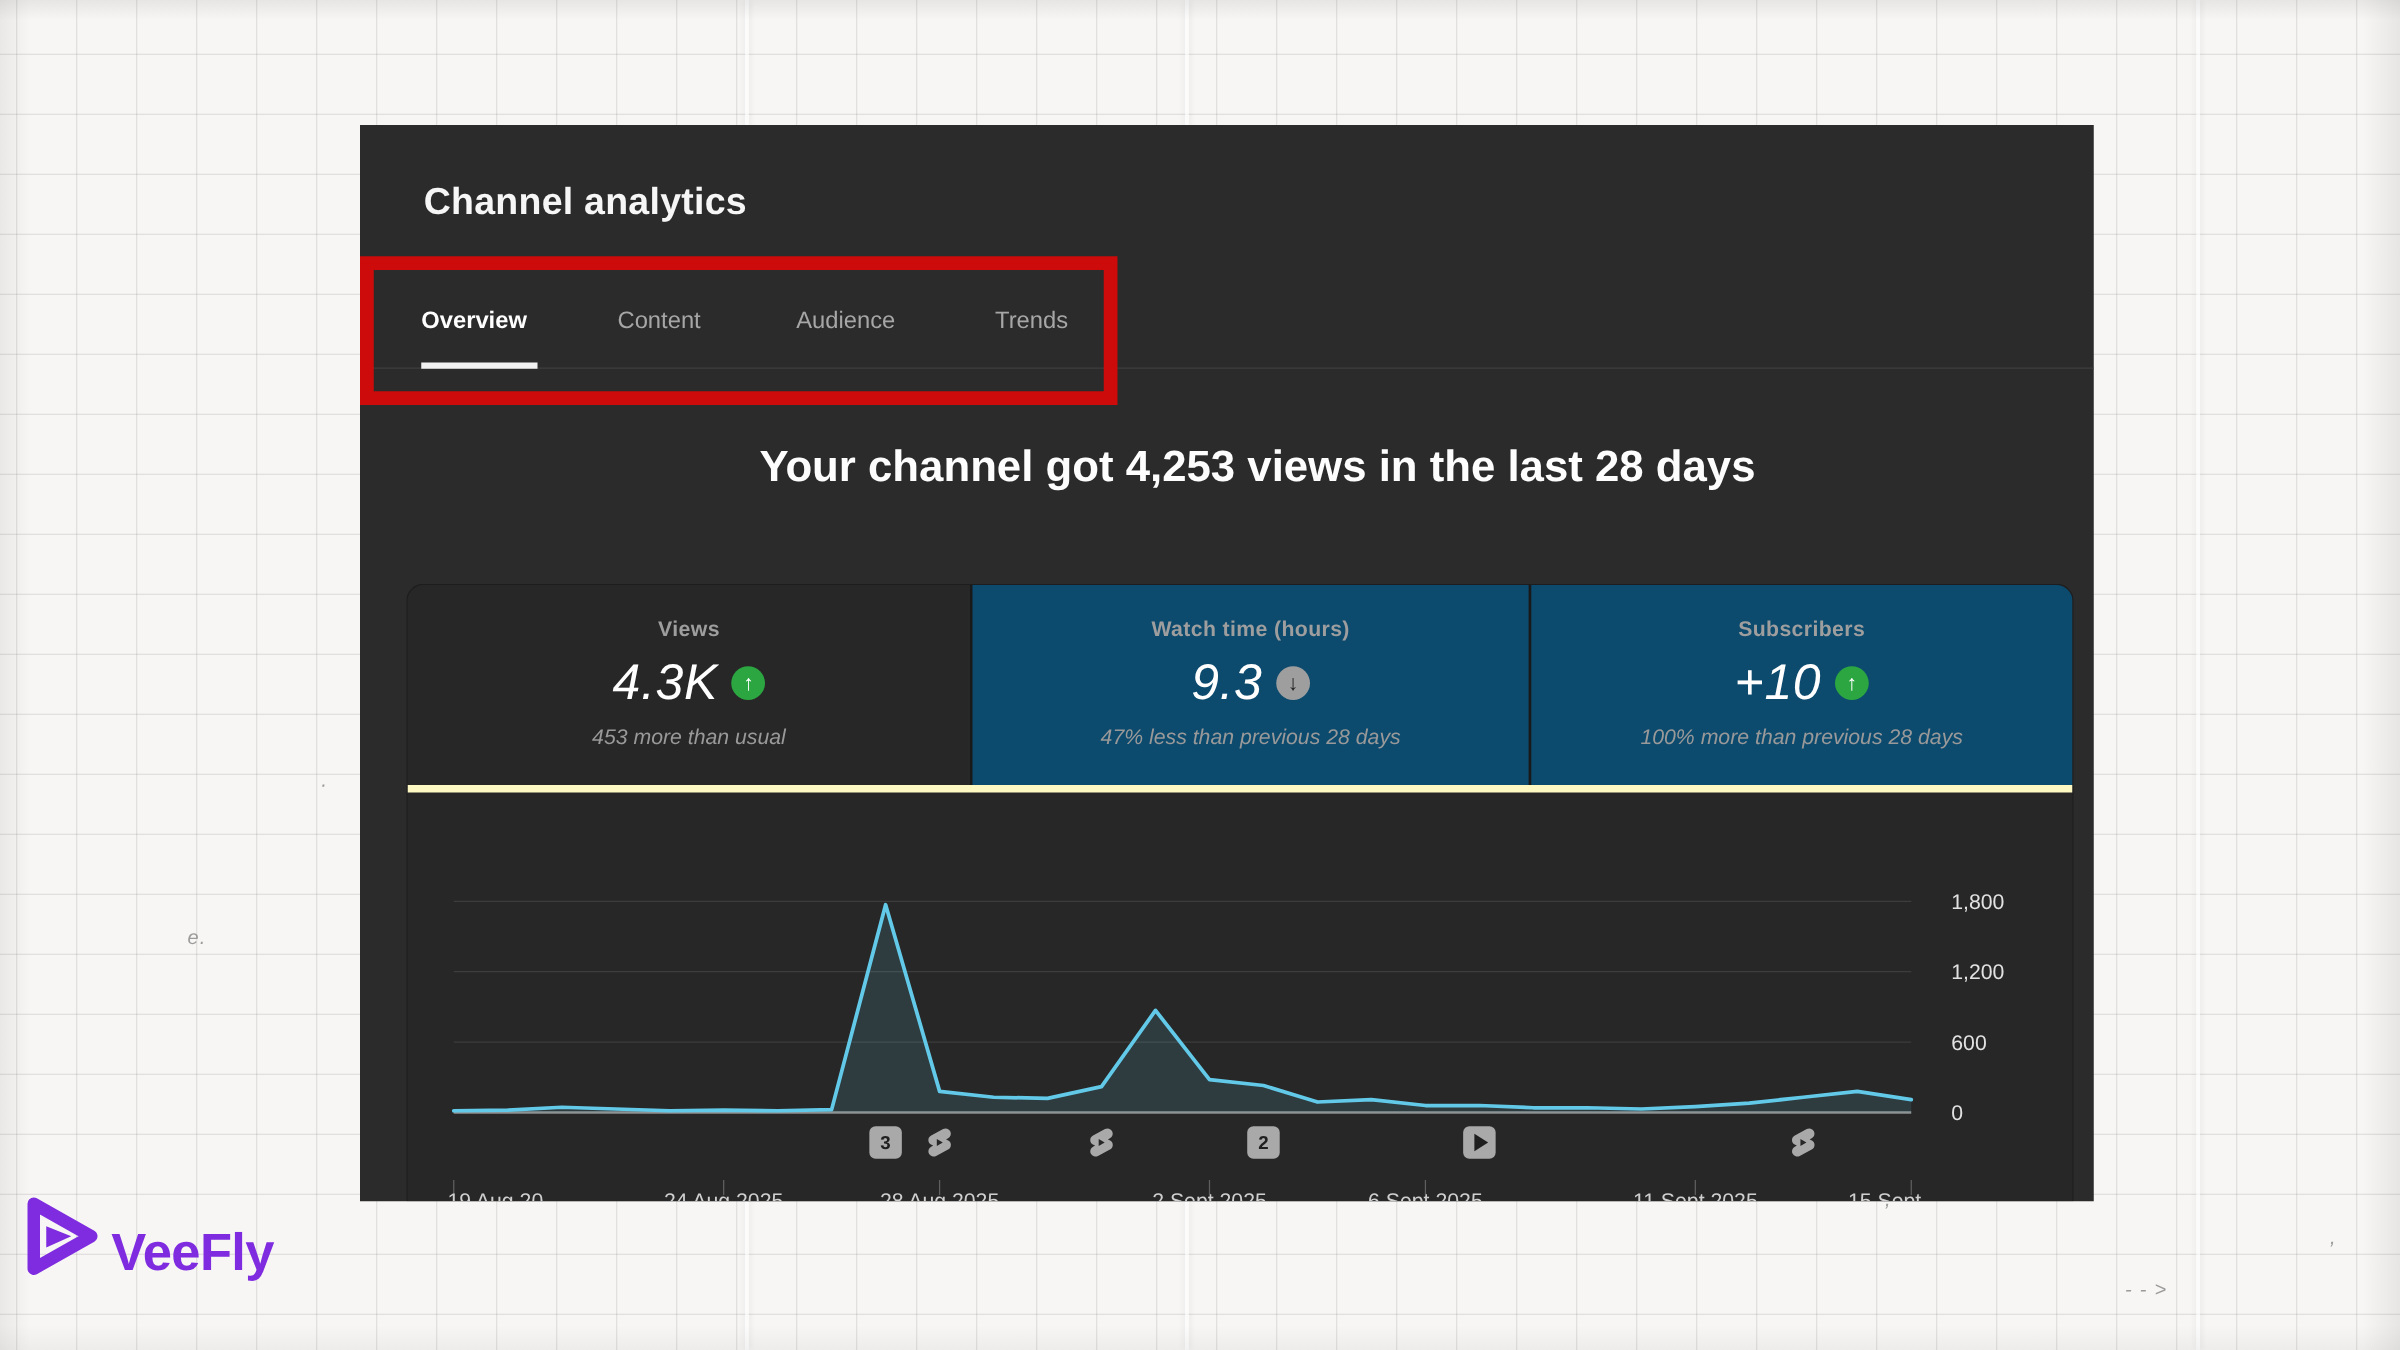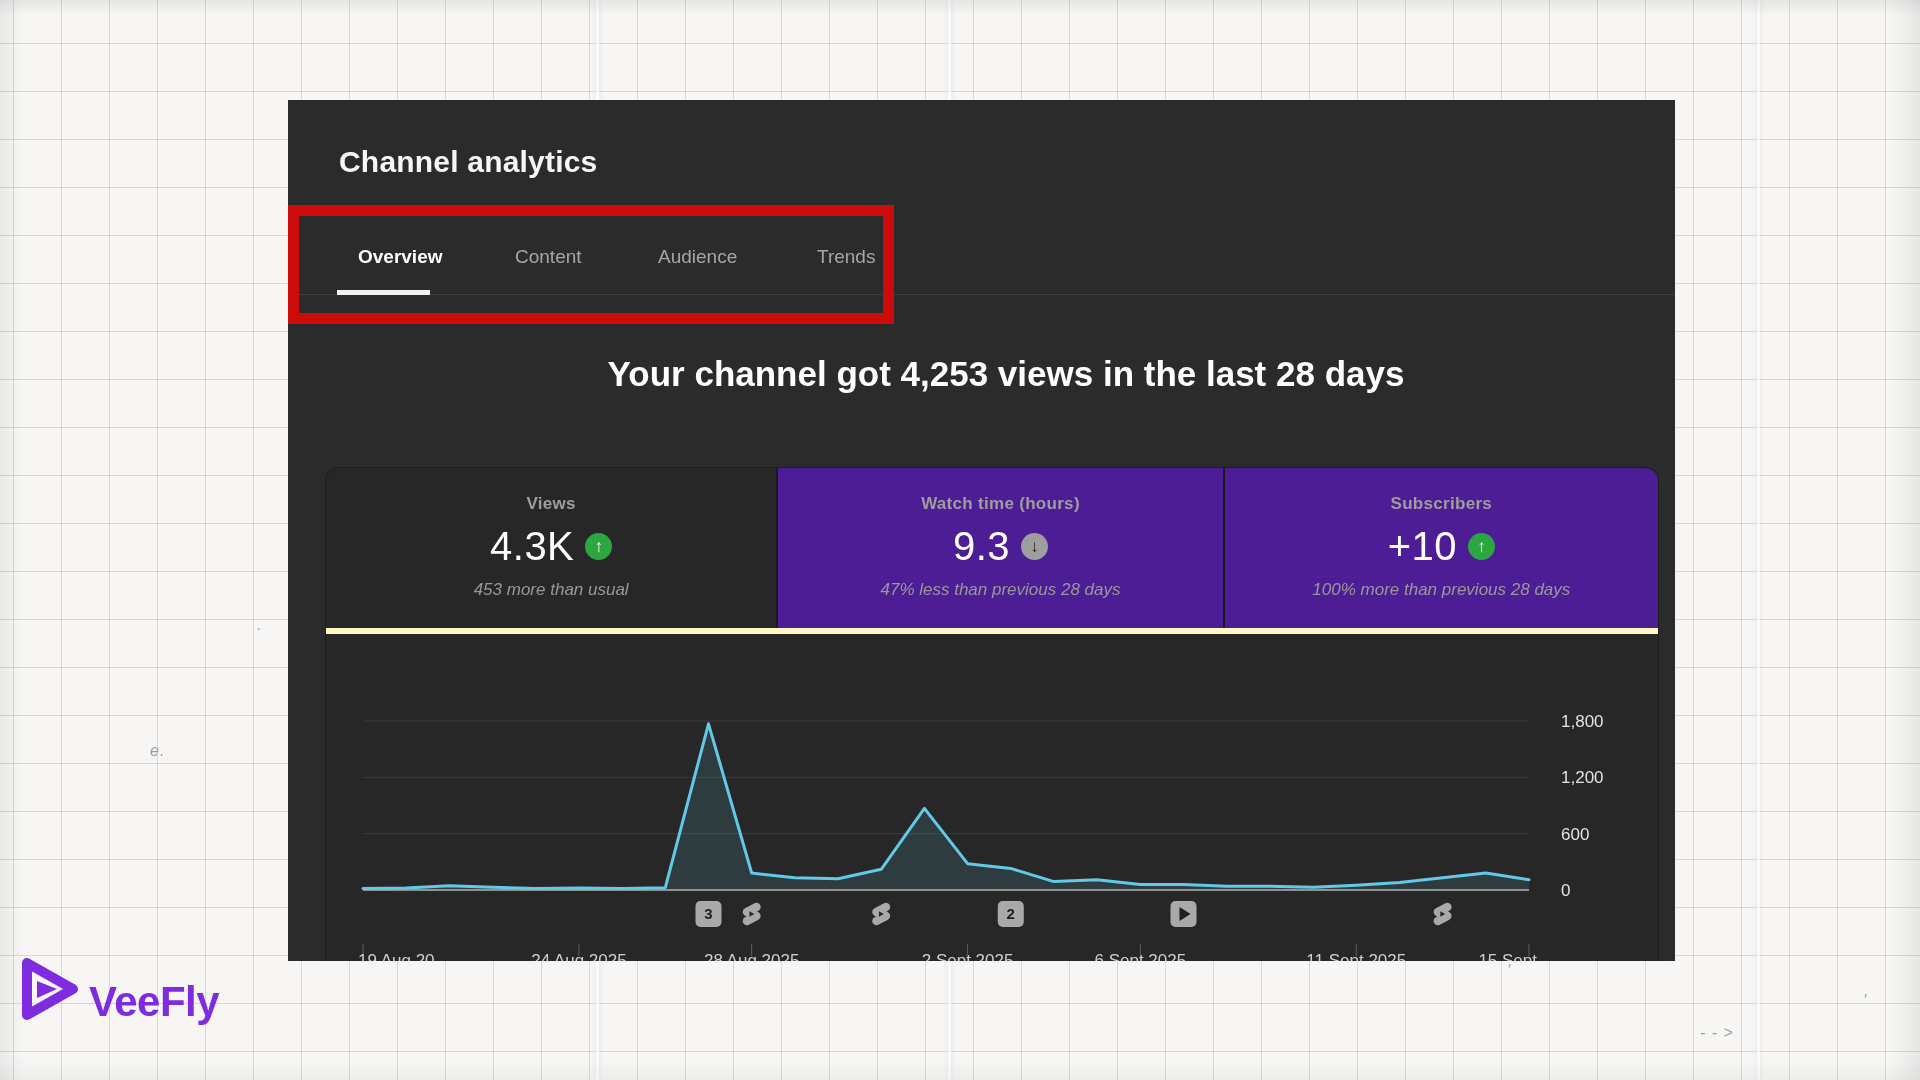--- a/index.html
+++ b/index.html
@@ -22,41 +22,41 @@
       linear-gradient(to top, rgba(110,110,112,0.07), rgba(0,0,0,0) 20px);}
   .fold{position:absolute;top:0;bottom:0;width:3px;background:rgba(255,255,255,0.6);
         box-shadow:2px 0 4px rgba(0,0,0,0.05), -2px 0 4px rgba(0,0,0,0.04);}
   .mark{position:absolute;color:#9b9b9b;font-size:16px;font-style:italic;letter-spacing:1px;}
 
   
   .panel{position:absolute;left:288px;top:100px;width:1387px;height:861px;
          background:#2b2b2b;overflow:hidden;color:#fff;}
   .panel-title{position:absolute;left:51px;top:45px;margin:0;
                font-size:30px;font-weight:700;color:#f6f6f6;letter-spacing:0.2px;}
-  .tab{position:absolute;top:146px;font-size:19px;color:#a6a6a6;cursor:pointer;margin-left:21px;}
+  .tab{position:absolute;top:146px;font-size:19px;color:#a6a6a6;cursor:pointer;}
   .tab.active{color:#ffffff;font-weight:700;}
   .tab-divider{position:absolute;left:0;top:194px;width:100%;height:1px;background:#3f3f3f;}
   .tab-underline{position:absolute;left:49px;top:190px;width:93px;height:5px;background:#f1f1f1;}
   .red-box{position:absolute;left:0;top:105px;width:606px;height:119px;
            border:11px solid #ce0b0b;box-sizing:border-box;z-index:6;}
   .headline{position:absolute;left:0;top:254px;width:100%;padding-left:49px;box-sizing:border-box;
             text-align:center;font-size:35px;font-weight:700;color:#fdfdfd;}
 
   
   .card{position:absolute;left:37px;top:367px;width:1334px;height:494px;
         background:#272727;border:1px solid #1d1d1d;border-bottom:none;
         border-radius:14px 14px 0 0;box-sizing:border-box;overflow:hidden;}
   .metric-row{position:absolute;left:0;top:0;width:100%;height:166px;display:flex;
               border-bottom:6px solid #fef9c3;box-sizing:border-box;}
-  .cell{height:100%;background:#4c1d95;text-align:center;cursor:pointer;box-sizing:border-box;}
+  .cell{height:100%;background:#0c4a6e;text-align:center;cursor:pointer;box-sizing:border-box;}
   .cell.selected{background:#272727;}
   .cell + .cell{border-left:2px solid #191919;}
   .cell-label{margin-top:26px;font-size:17px;font-weight:700;color:#9e9e9e;letter-spacing:0.3px;}
   .cell-value-row{margin-top:10px;height:44px;display:flex;align-items:center;justify-content:center;gap:11px;}
-  .cell-value{font-size:40px;color:#ffffff;letter-spacing:0.5px;}
+  .cell-value{font-size:40px;color:#ffffff;letter-spacing:0.5px;font-style:italic;}
   .trend-icon{width:27px;height:27px;border-radius:50%;font-size:17px;font-weight:700;
               line-height:27px;text-align:center;display:inline-block;}
   .trend-up{background:#2ba640;color:#ffffff;}
   .trend-down{background:#9e9e9e;color:#1f1f1f;}
   .cell-delta{margin-top:12px;font-size:17px;font-style:italic;color:#999999;}
   .chart-wrap{position:absolute;left:0;top:240px;width:1334px;height:254px;}
   .chart-wrap svg{display:block;font-family:"Liberation Sans", sans-serif;}
 
   
   .logo{position:absolute;left:15px;top:952px;display:flex;align-items:flex-end;gap:8px;}

